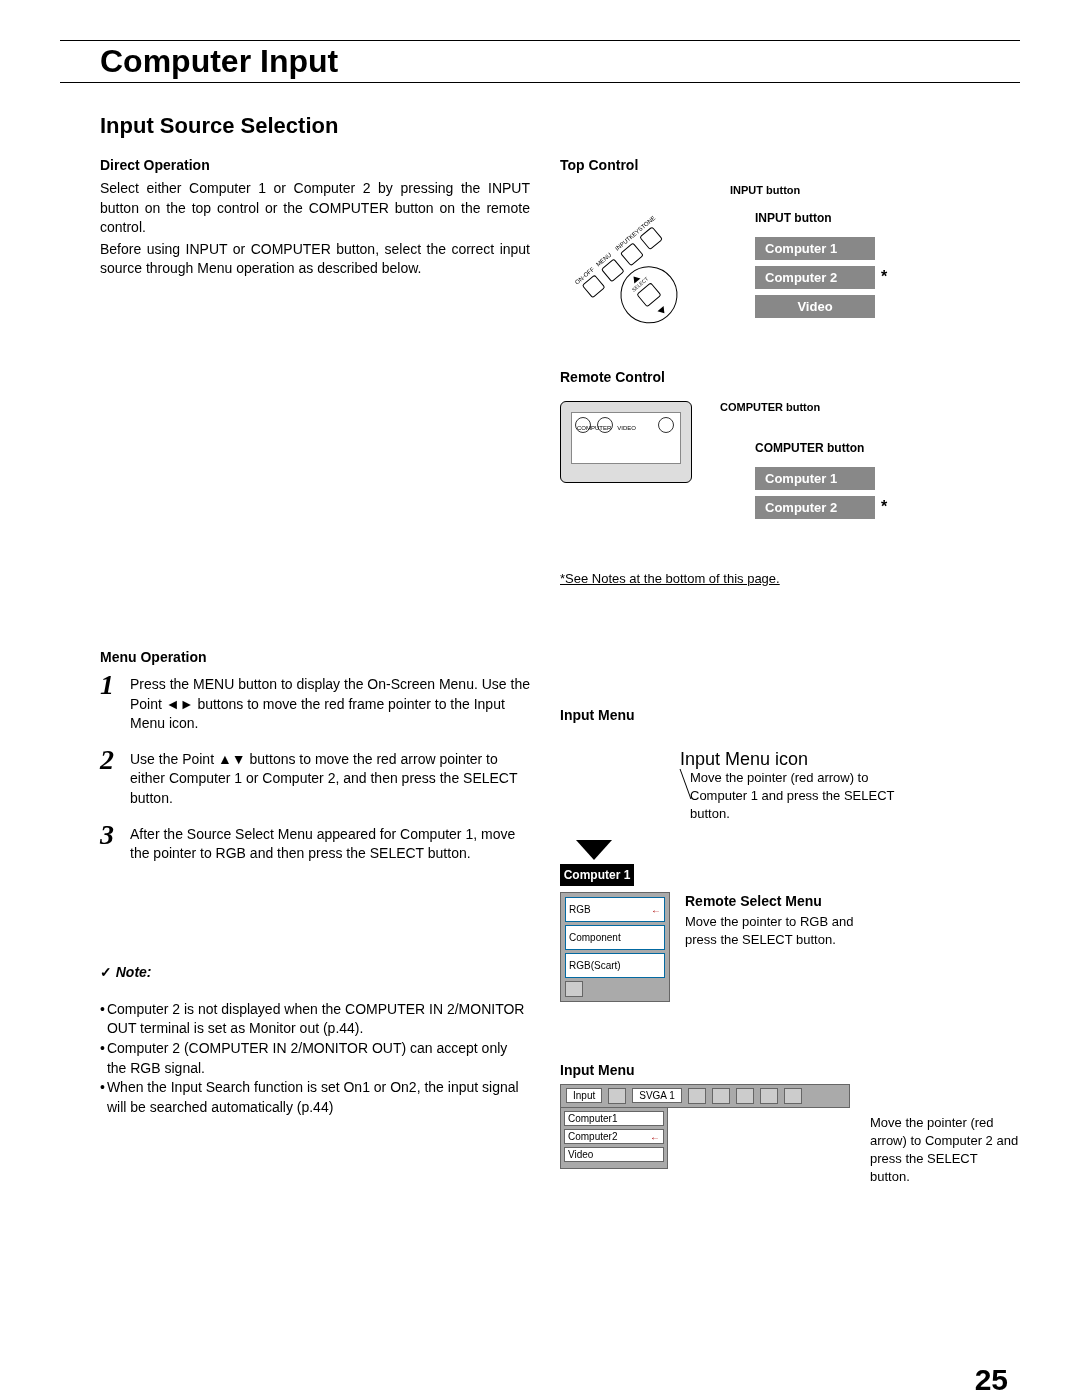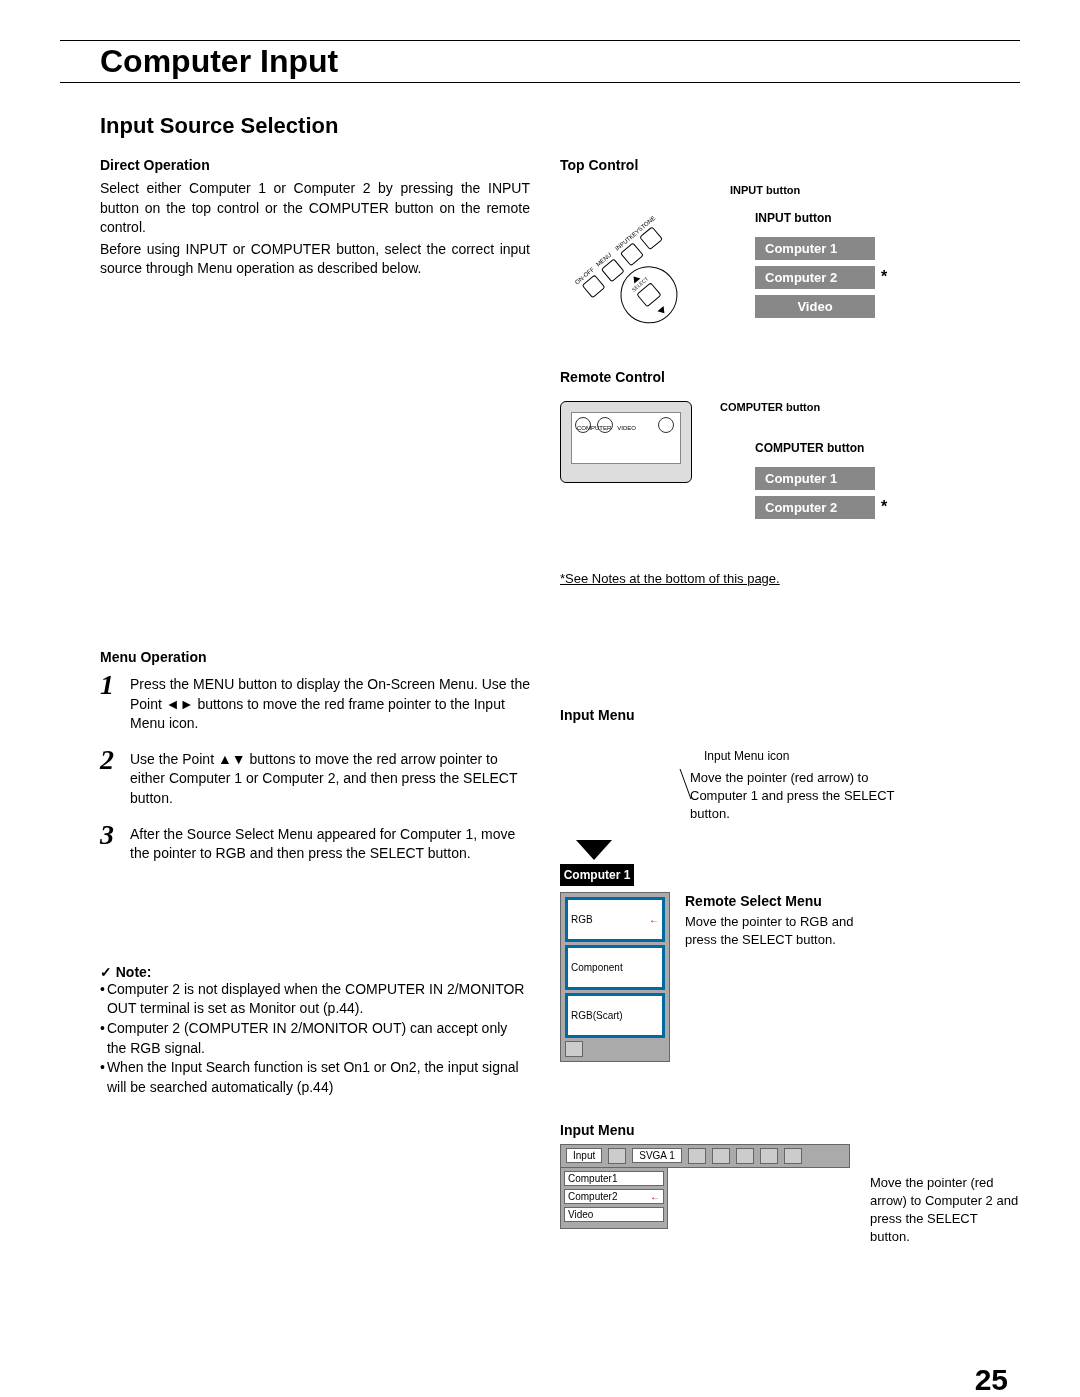--- a/index.html
+++ b/index.html
@@ -161,41 +161,41 @@
     font-size: 14px;
     line-height: 1.4;
     padding-top: 4px;
   }
   .note-section {
     margin-top: 100px;
     font-size: 14px;
   }
   .note-head {
     font-weight: bold;
-    margin-bottom: 0;
+    font-style: italic;
+    margin-bottom: 20px;
   }
   .note-head::before {
     content: "✓";
     margin-right: 4px;
     font-style: normal;
   }
   .bullet-line {
     display: flex;
     line-height: 1.4;
   }
   .bullet-line .b { flex-shrink:0; margin-right:2px;}
   .right-lower {
     position: relative;
   }
   .input-menu-icon-label {
     position: absolute;
     left: 120px;
     top: -20px;
-    font-size: 12px;
-    margin-left: 24px;
+    font-size: 18px;
   }
   .slash-line {
     position: absolute;
     left: 125px;
     top: 0px;
     width: 20px;
     height: 30px;
     border-left: 1px solid #000;
     transform: skewX(20deg);
   }
@@ -232,23 +232,23 @@
     gap: 15px;
   }
   .ss-panel {
     background: #aaa;
     border: 1px solid #666;
     padding: 4px;
     width: 100px;
   }
   .ss-item {
     background: #fff;
-    border: 3px solid #0369a1;
+    border: 1px solid #0369a1;
     font-size: 10px;
-    padding: 14px 3px;
+    padding: 6px 3px;
     margin-bottom: 3px;
     display: flex;
     justify-content: space-between;
   }
   .ss-icon {
     background: #ccc;
     width: 16px;
     height: 14px;
     border: 1px solid #666;
     margin-top: 2px;

